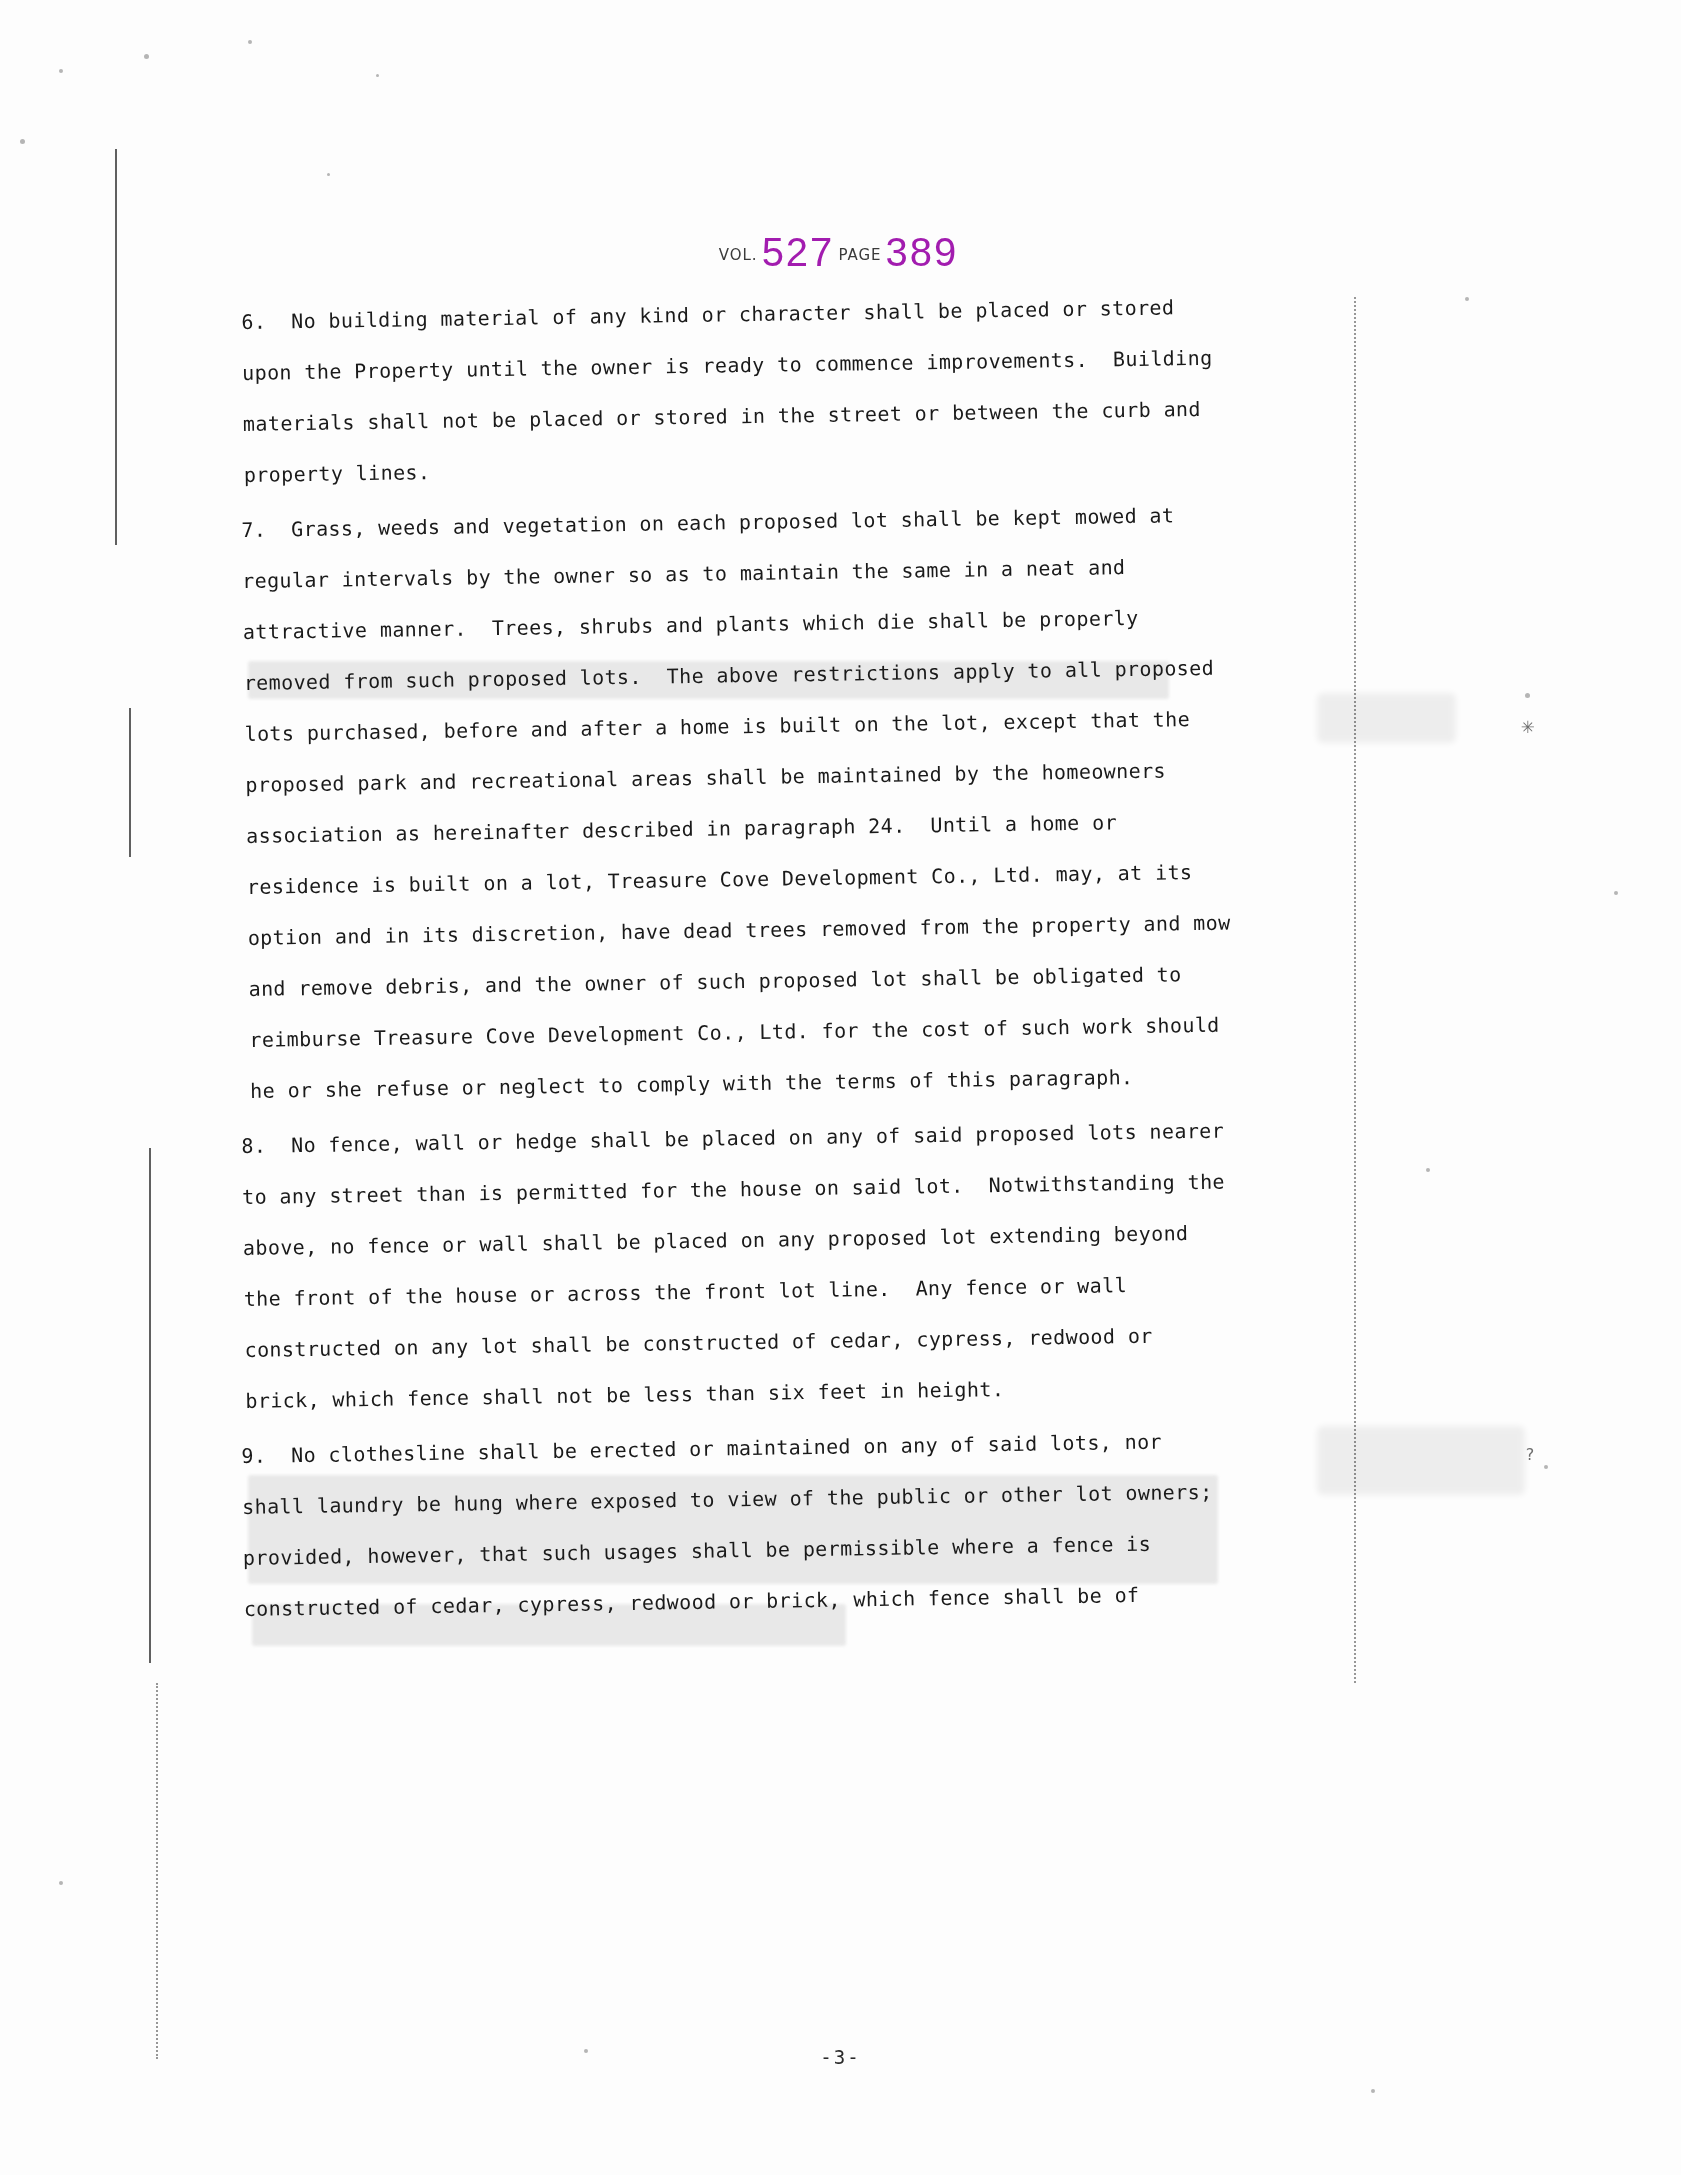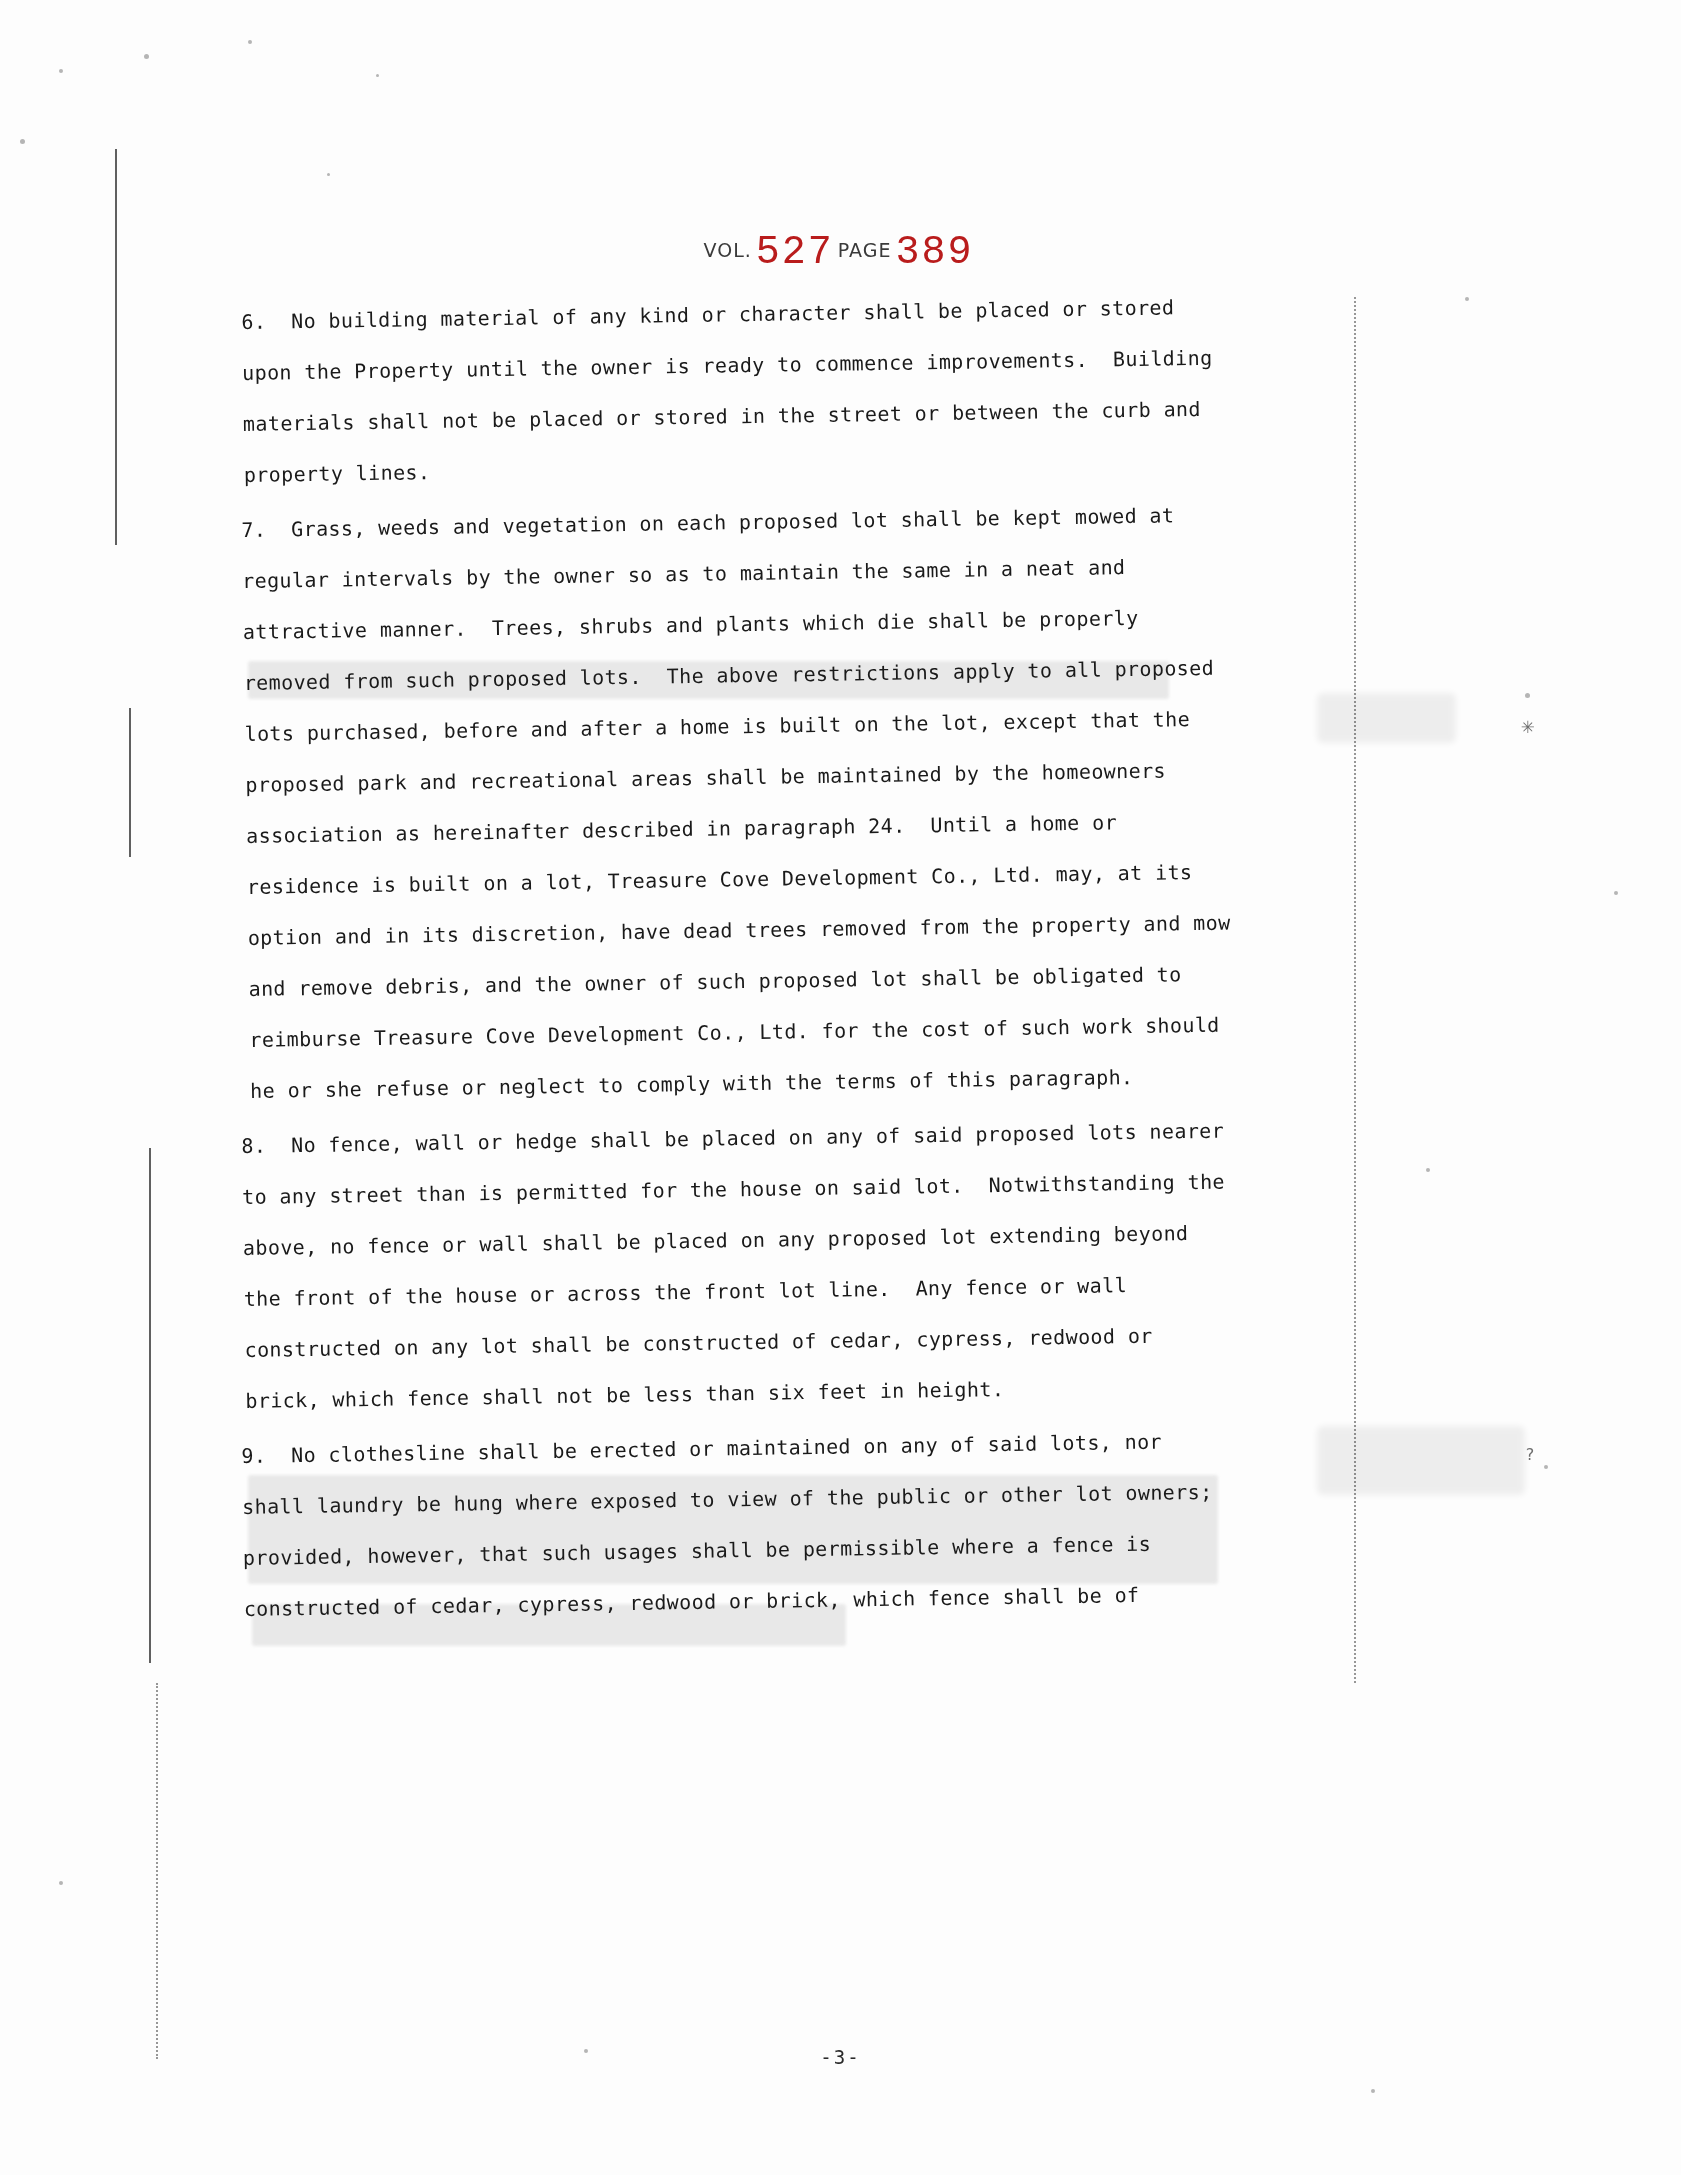--- a/index.html
+++ b/index.html
@@ -48,30 +48,30 @@
   .volume-line {
     position: absolute;
     left: 0;
     right: 0;
     top: 230px;
     text-align: center;
     white-space: nowrap;
   }
   .volume-line .lbl {
     font-family: "DejaVu Sans", sans-serif;
-    font-size: 19px;
+    font-size: 15px;
     letter-spacing: 1px;
     color: #3a3a3a;
     vertical-align: 6px;
   }
   .volume-line .num {
-    font-family: Liberation Mono, monospace;
+    font-family: Liberation Sans, sans-serif;
     font-size: 40px;
     letter-spacing: 2px;
-    color: #b91c1c;
+    color: #a21caf;
     padding: 0 4px;
   }
   .body-text {
     position: absolute;
     left: 241px;
     top: 297px;
     width: 990px;
   }
   p.para {
     margin: 0 0 4px 0;

